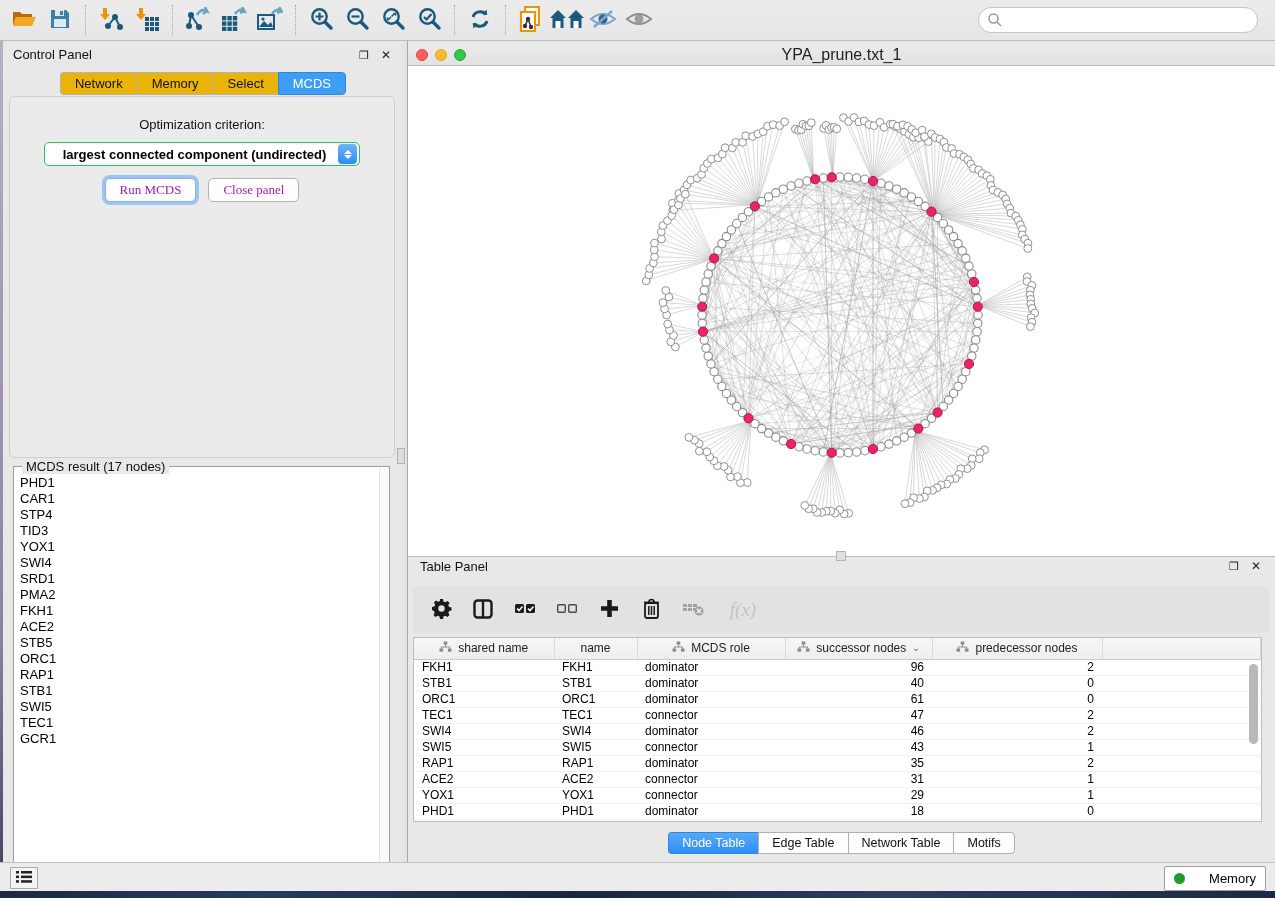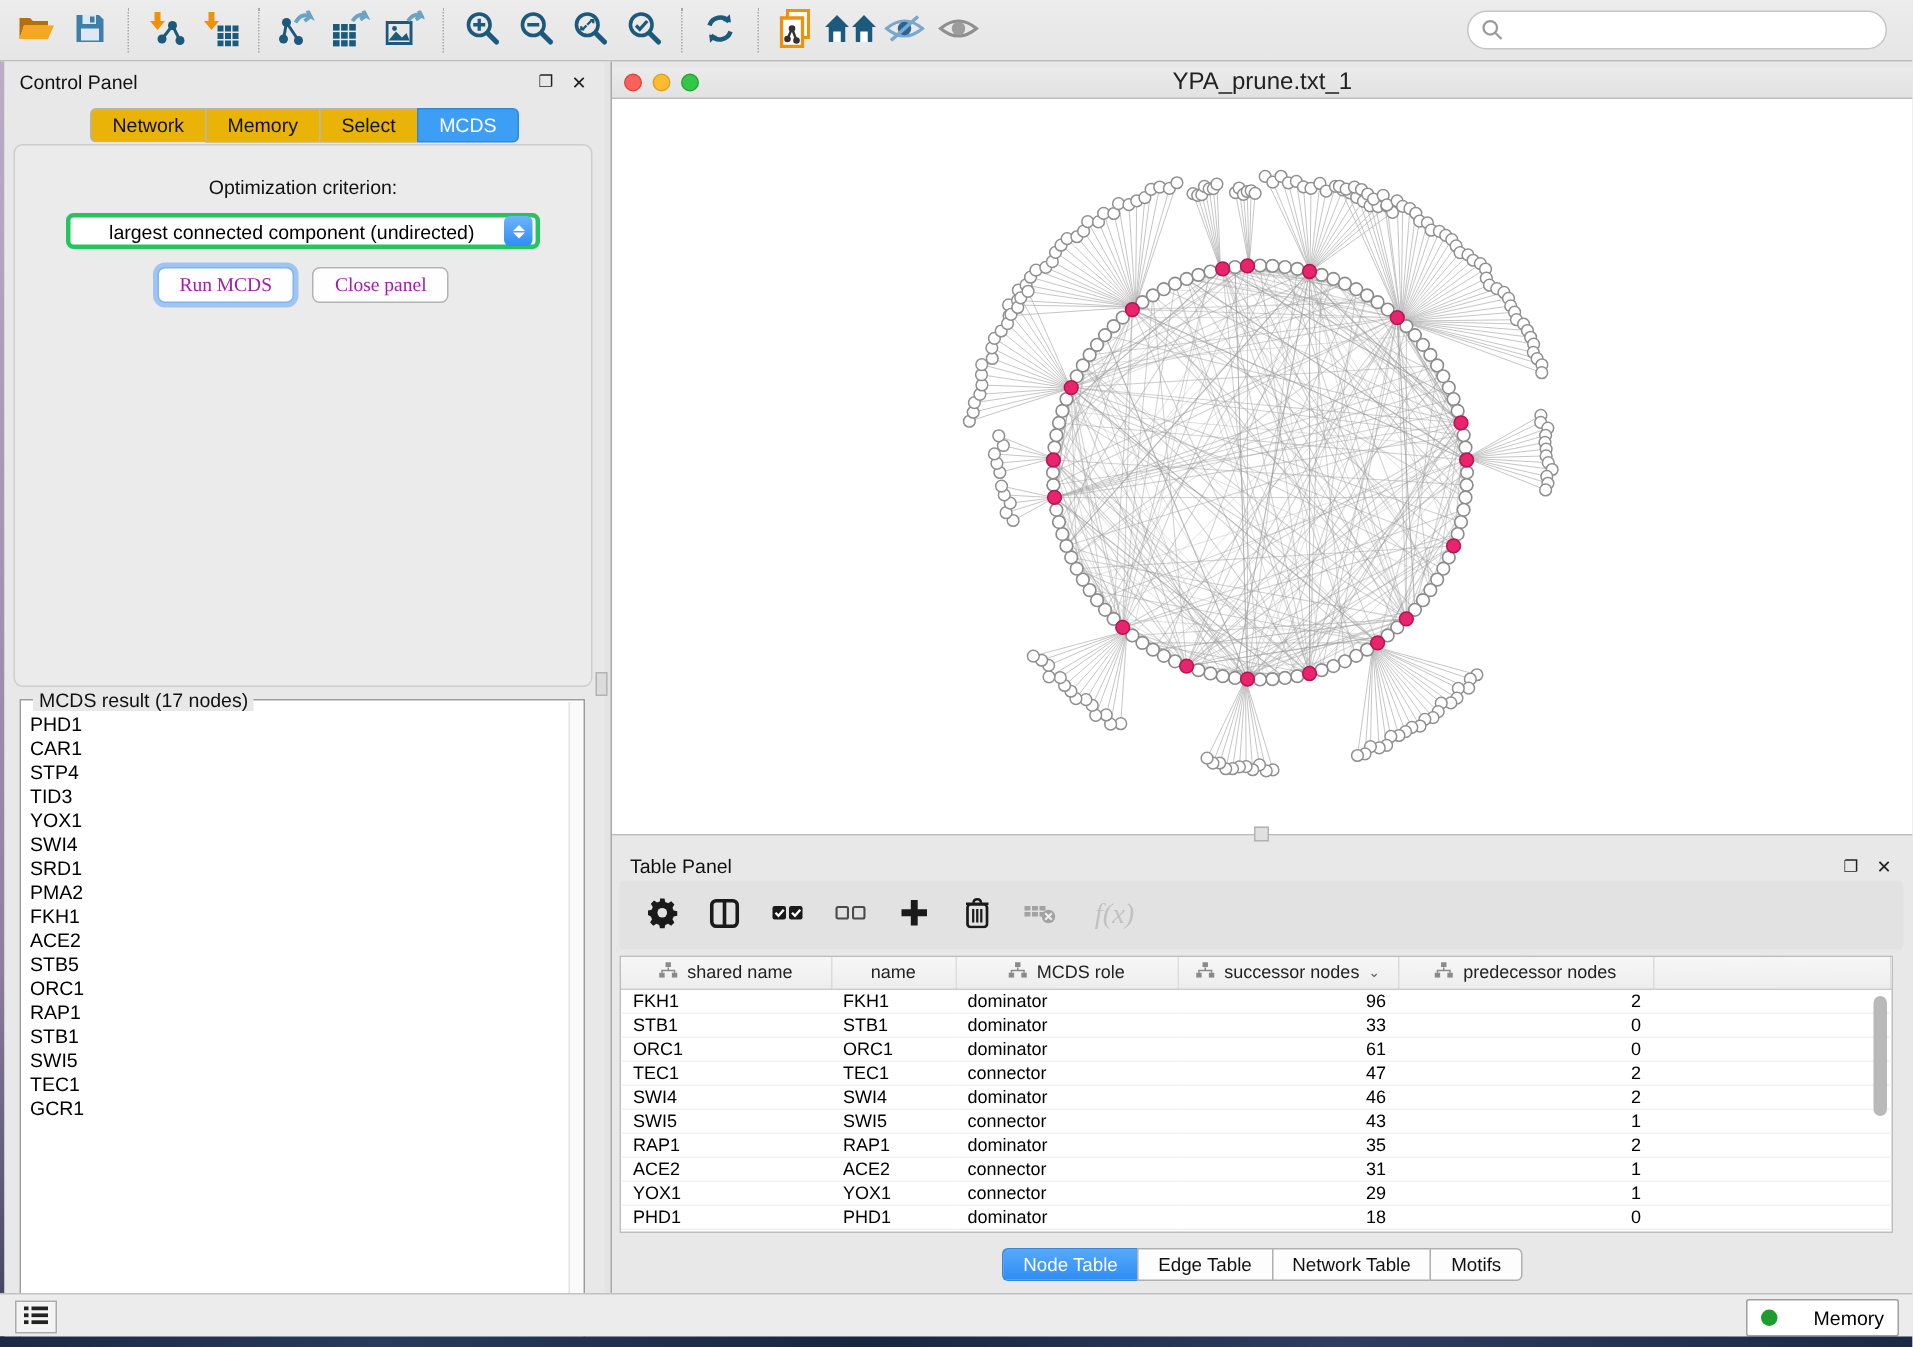--- a/index.html
+++ b/index.html
@@ -35,21 +35,21 @@
   .cp-tabs { display:flex; justify-content:center; margin-top:4px; position:relative; z-index:2; }
   .cp-tab { font-size:13px; padding:3px 14px; background:#eab308; border:1px solid #b4b4b4;
     border-right:none; color:#111; cursor:default; }
   .cp-tab:first-child { border-radius:4px 0 0 4px; }
   .cp-tab:last-child { border-right:1px solid #b4b4b4; border-radius:0 4px 4px 0; }
   .cp-tab.active { background:#3d9ef6; border-color:#2f88dd; color:#fff; }
   .cp-inner { position:absolute; left:6px; right:8px; top:55px; height:362px;
     border:1px solid #cdcdcd; border-radius:6px; background:#ebebeb; text-align:center; }
   .opt-label { font-size:13px; color:#111; margin-top:20px; }
   .opt-select { margin:10px auto 0; width:316px; height:24px; background:#fff;
-    border:3px solid #22c55e; border-radius:5px; display:flex; align-items:center; cursor:default; position:relative; }
+    border:1px solid #22c55e; border-radius:5px; display:flex; align-items:center; cursor:default; position:relative;font-weight:bold; }
   .opt-select .sel-text { flex:1; font-size:13px; text-align:center; padding-left:6px; white-space:nowrap; }
   .sel-stepper { width:19px; height:20px; margin-right:2px; border-radius:4px;
     background:linear-gradient(#6eb4f9,#2f8df4); display:flex; flex-direction:column;
     align-items:center; justify-content:center; gap:1px; }
   .sel-stepper .ch { width:0; height:0; border-left:4px solid transparent; border-right:4px solid transparent; }
   .ch.up { border-bottom:4px solid #fff; }
   .ch.dn { border-top:4px solid #fff; }
   .btn-row { margin-top:12px; display:flex; justify-content:center; gap:12px; }
   .mac-btn { font-size:13px; padding:3px 14px; background:#fefefe; border:1px solid #b3b3b3;
     border-radius:5px; color:#a21caf; cursor:default;font-family:Liberation Serif, serif; }
@@ -80,21 +80,21 @@
   .tl.red { background:#fc615c; border:1px solid #e2443e; }
   .tl.yellow { background:#fdbc2e; border:1px solid #dfa023; }
   .tl.green { background:#34c748; border:1px solid #24a732; }
   .net-title { position:absolute; left:0; right:0; text-align:center; font-size:16px; color:#222; }
   .net-view { position:absolute; left:0; right:0; top:25px; bottom:0; background:#fff; border-bottom:1px solid #bcbcbc; }
   .hsplit-handle { position:absolute; left:428px; bottom:-5px; width:10px; height:10px;
     background:#e0e0e0; border:1px solid #b3b3b3; z-index:3; }
 
   
   .table-panel { position:absolute; left:408px; top:559px; right:0; height:303px; background:#e8e8e8; }
-  .tp-titlebar { height:26px; display:flex; align-items:flex-end; padding:0 12px;gap:36px; }
+  .tp-titlebar { height:26px; display:flex; align-items:flex-start; padding:0 12px;gap:36px; }
   .tp-title { font-size:13px; color:#111; }
   .tp-toolbar { margin:2px 6px 0 5px; height:46px; background:#e2e2e2; border-radius:3px;
     display:flex; align-items:center; padding-left:14px; gap:14px; }
   .tp-btn { width:28px; height:30px; background:transparent; border:none; display:flex;
     align-items:center; justify-content:center; cursor:default; }
   .tp-btn.disabled { opacity:.45; }
   .fx-label { font-size:19px; color:#9a9a9a; font-family:"Liberation Serif","DejaVu Serif",serif; font-style:italic; }
 
   .table-area { position:absolute; left:5px; right:13px; top:78px; bottom:40px; background:#fff; border:1px solid #bdbdbd; }
   .tbl { width:100%; border-collapse:collapse; table-layout:fixed; }
@@ -1280,21 +1280,21 @@
               <td>FKH1</td>
               <td>dominator</td>
               <td class="num">96</td>
               <td class="num">2</td>
               <td></td>
             </tr>
             <tr>
               <td>STB1</td>
               <td>STB1</td>
               <td>dominator</td>
-              <td class="num">33</td>
+              <td class="num">40</td>
               <td class="num">0</td>
               <td></td>
             </tr>
             <tr>
               <td>ORC1</td>
               <td>ORC1</td>
               <td>dominator</td>
               <td class="num">61</td>
               <td class="num">0</td>
               <td></td>

